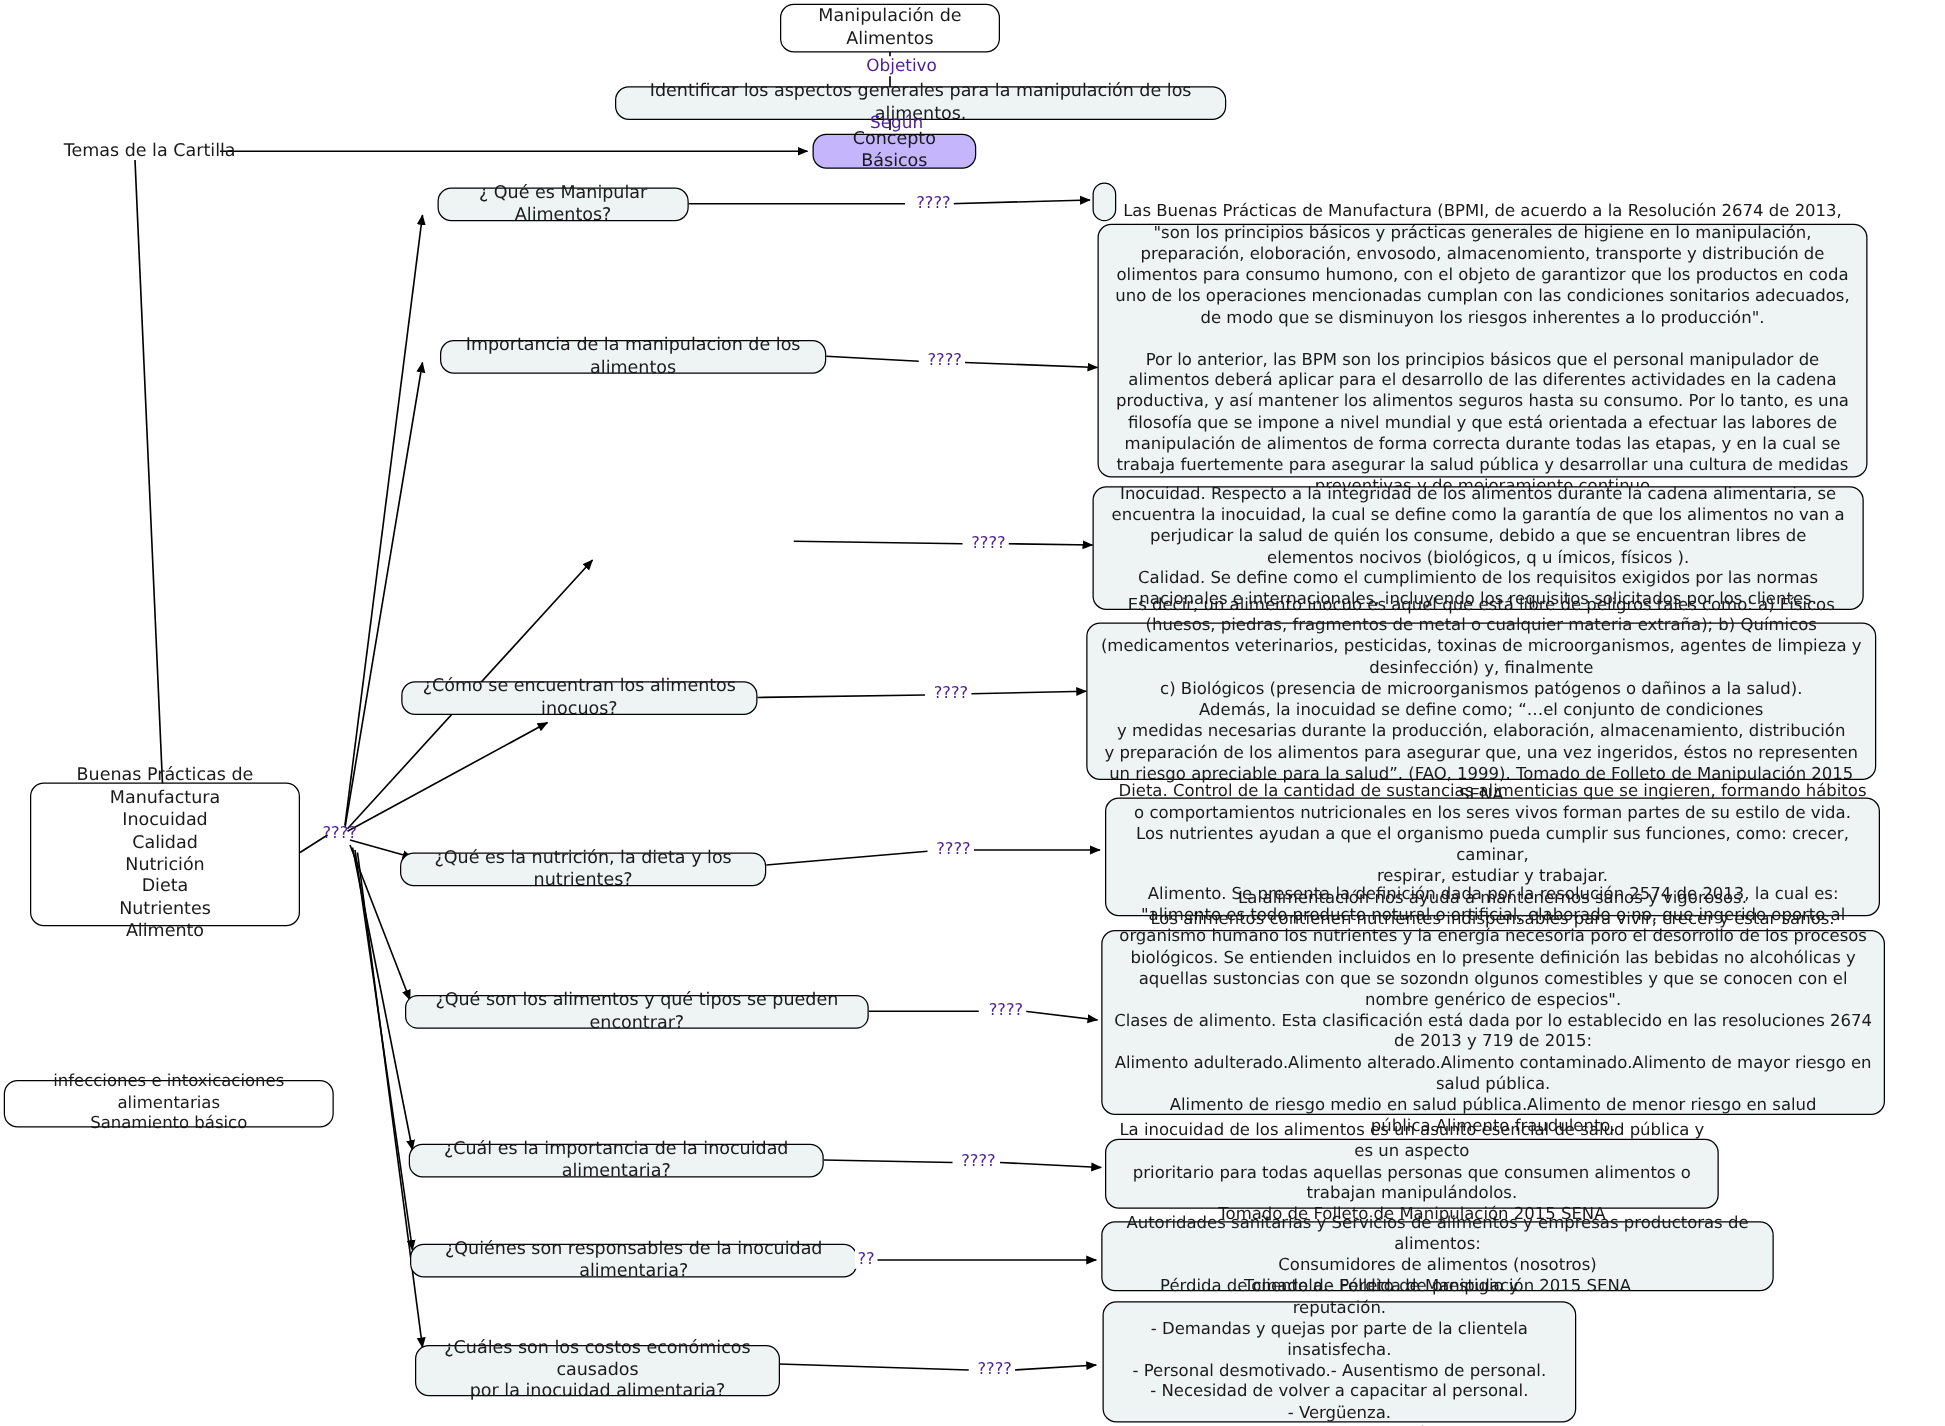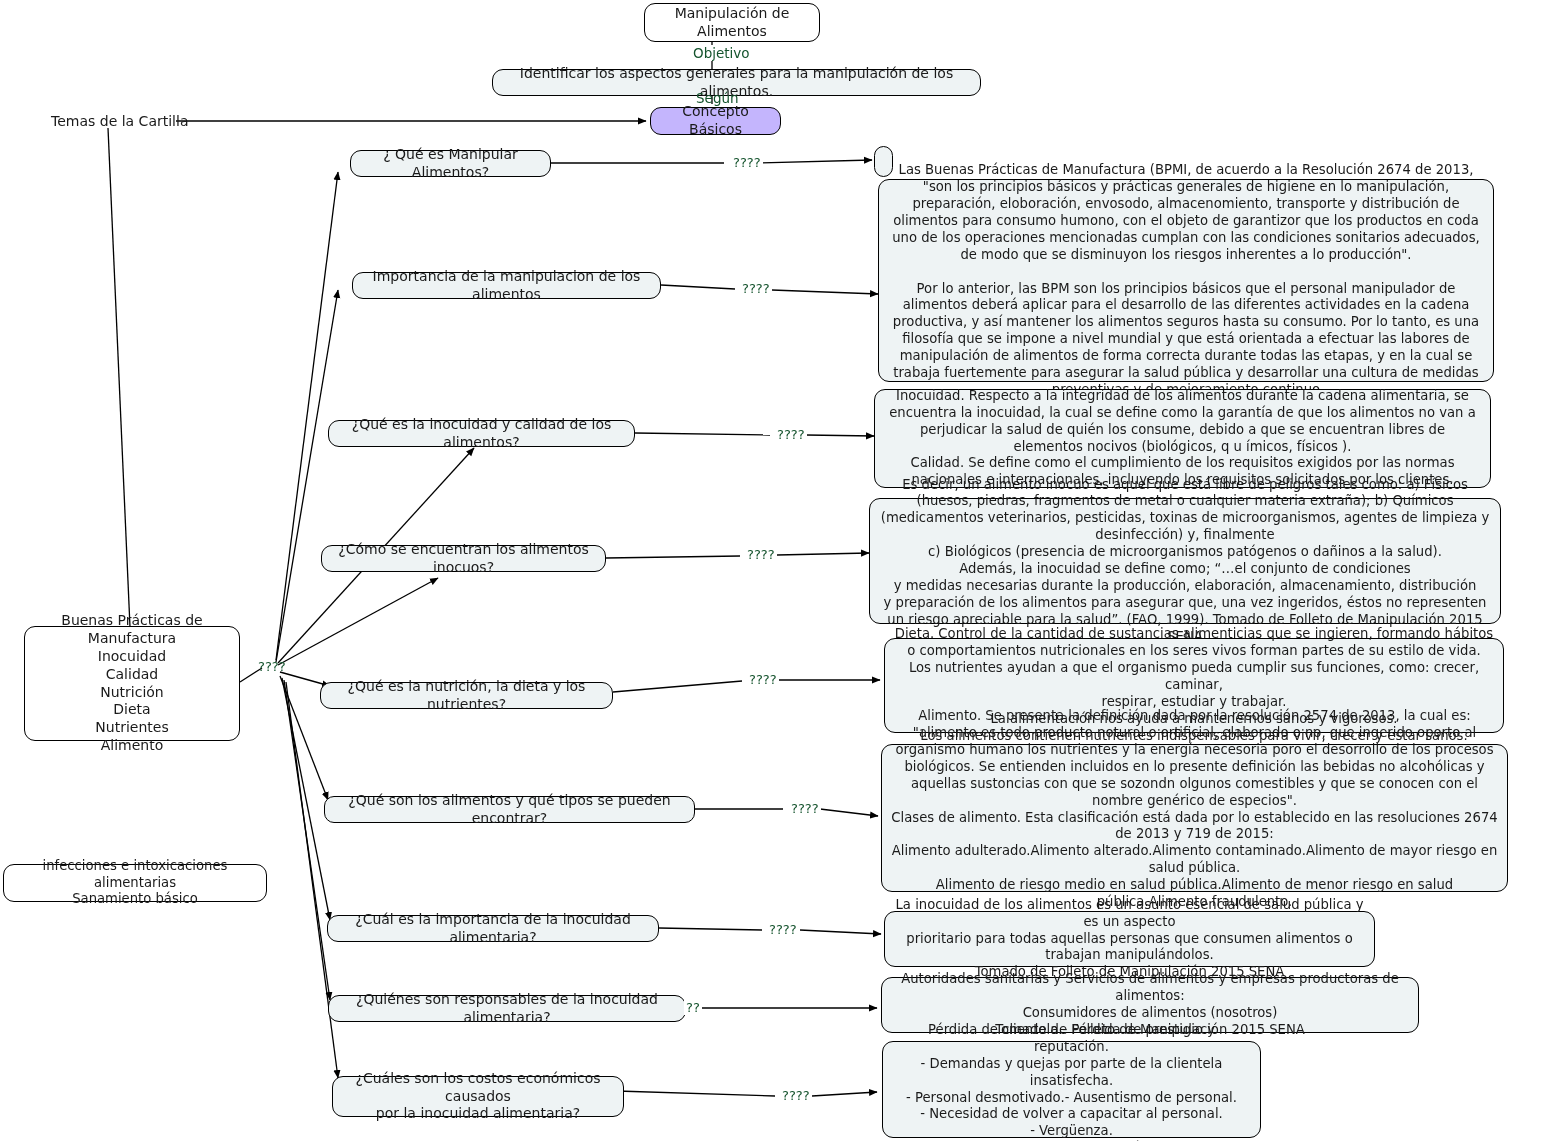--- a/index.html
+++ b/index.html
@@ -49,21 +49,21 @@
     background: transparent;
     white-space: nowrap;
   }
   .edge-label {
     position: absolute;
     z-index: 4;
     background: #ffffff;
     padding: 0 2px;
     white-space: nowrap;
     font-size: 13px;
-    color: #14532d;
+    color: #4c1d95;
   }
   .f13 { font-size: 13.2px; }
   .f14 { font-size: 14px; }
 </style>
 </head>
 <body>
 
 <div id="canvas">
 
   <svg class="edges" viewBox="0 0 1556 1141">
@@ -118,21 +118,21 @@
       <path d="M800,930 L881,934" marker-end="url(#arrow)"></path>
 
       <path d="M686,1008 L690,1008"></path>
       <path d="M700,1008 L877,1008" marker-end="url(#arrow)"></path>
 
       <path d="M617,1091 L775,1096"></path>
       <path d="M812,1096 L877,1092" marker-end="url(#arrow)"></path>
     </g>
   </svg>
 
-  <div class="node white f14" style="left:624px; top:3px; width:176px; height:39px;margin-left:20px;">
+  <div class="node white f14" style="left:624px; top:3px; width:176px; height:39px;">
     <span class="txt">Manipulación de Alimentos</span>
   </div>
 
   <div class="edge-label" style="left:691px; top:45px; font-size:13.5px;">Objetivo</div>
 
   <div class="node f14" style="left:492px; top:69px; width:489px; height:27px;">
     <span class="txt">Identificar los aspectos generales para la manipulación de los alimentos.</span>
   </div>
 
   <div class="edge-label" style="left:694px; top:90px; font-size:13.5px; background:transparent;text-align:center;">Según</div>
@@ -161,23 +161,20 @@
   <div class="edge-label" style="left:256px; top:659px; background:transparent;">????</div>
 
   <div class="node f14" style="left:350px; top:150px; width:201px; height:27px;">
     <span class="txt">¿ Qué es Manipular Alimentos?</span>
   </div>
 
   <div class="node f14" style="left:352px; top:272px; width:309px; height:27px;">
     <span class="txt">Importancia de la manipulacion de los alimentos</span>
   </div>
 
-  <div class="node f14" style="left:328px; top:420px; width:307px; height:27px;">
-    <span class="txt">¿Qué es la inocuidad y calidad de los alimentos?</span>
-  </div>
 
   <div class="node f14" style="left:321px; top:545px; width:285px; height:27px;">
     <span class="txt">¿Cómo se encuentran los alimentos inocuos?</span>
   </div>
 
   <div class="node f14" style="left:320px; top:682px; width:293px; height:27px;">
     <span class="txt">¿Qué es la nutrición, la dieta y los nutrientes?</span>
   </div>
 
   <div class="node f14" style="left:324px; top:796px; width:371px; height:27px;border-radius:10px;">

